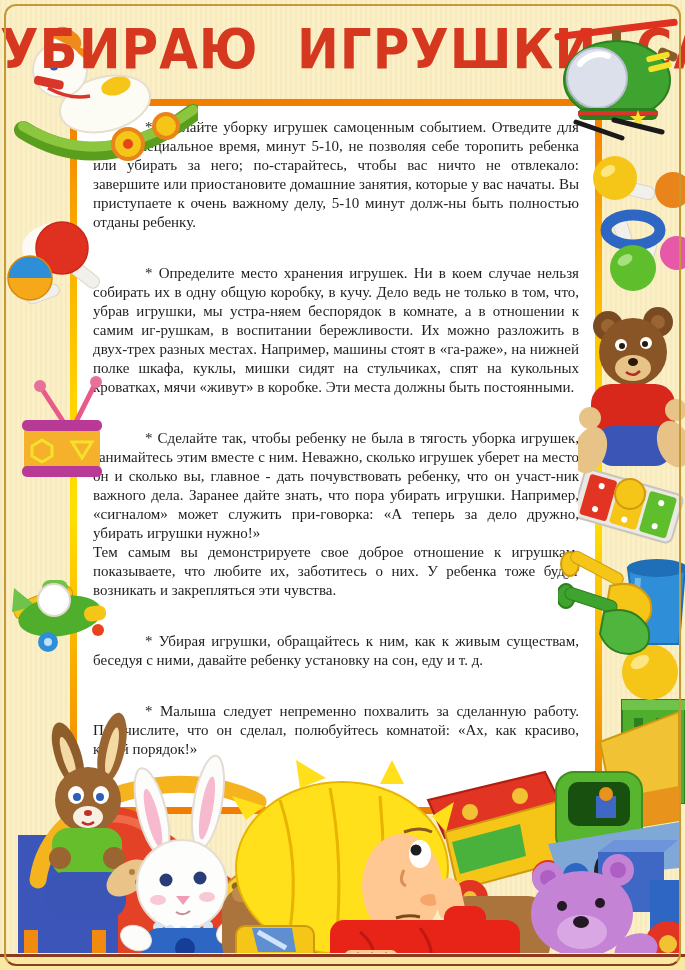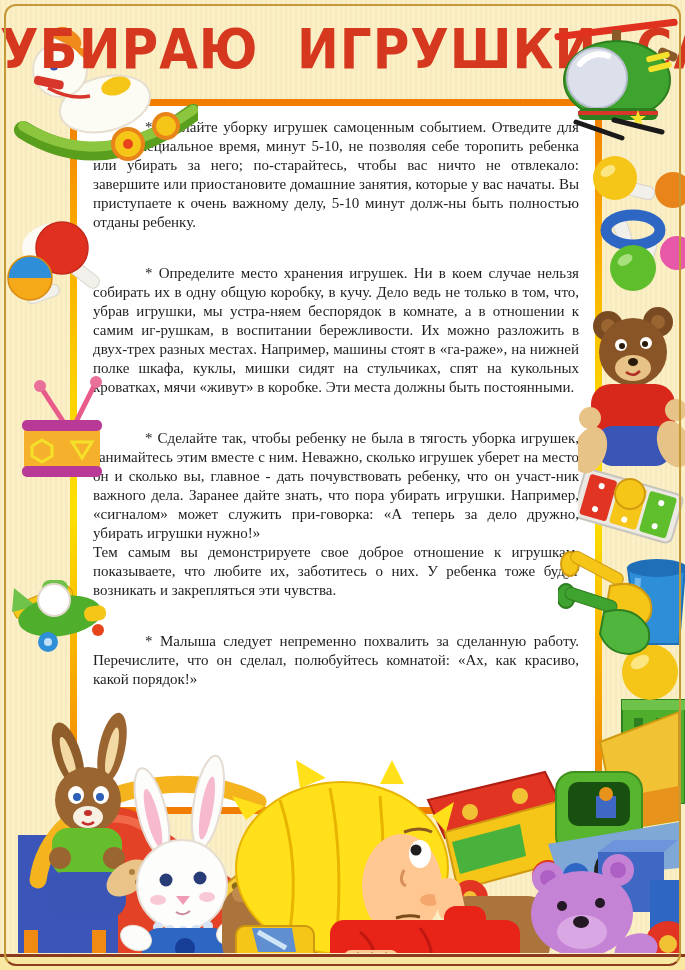--- a/index.html
+++ b/index.html
@@ -48,20 +48,21 @@
 <body>
 
 <div class="poster-title">УБИРАЮ ИГРУШКИ САМ</div>
 
 <div class="panel">
   <div class="panel-inner">
       <p class="para indent">* Сделайте уборку игрушек самоценным событием. Отведите для этого специальное время, минут 5-10, не позволяя себе торопить ребенка или убирать за него; по-старайтесь, чтобы вас ничто не отвлекало: завершите или приостановите домашние занятия, которые у вас начаты. Вы приступаете к очень важному делу, 5-10 минут долж-ны быть полностью отданы ребенку.</p>
       <p class="para indent">* Определите место хранения игрушек. Ни в коем случае нельзя собирать их в одну общую коробку, в кучу. Дело ведь не только в том, что, убрав игрушки, мы устра-няем беспорядок в комнате, а в отношении к самим иг-рушкам, в воспитании бережливости. Их можно разложить в двух-трех разных местах. Например, машины стоят в «га-раже», на нижней полке шкафа, куклы, мишки сидят на стульчиках, спят на кукольных кроватках, мячи «живут» в коробке. Эти места должны быть постоянными.</p>
       <p class="para indent">* Сделайте так, чтобы ребенку не была в тягость уборка игрушек, занимайтесь этим вместе с ним. Неважно, сколько игрушек уберет на место он и сколько вы, главное - дать почувствовать ребенку, что он участ-ник важного дела. Заранее дайте знать, что пора убирать игрушки. Например, «сигналом» может служить при-говорка: «А теперь за дело дружно, убирать игрушки нужно!»</p>
       <p class="para continuation">Тем самым вы демонстрируете свое доброе отношение к игрушкам, показываете, что любите их, заботитесь о них. У ребенка тоже будут возникать и закрепляться эти чувства.</p>
+      <p class="para indent">* Убирая игрушки, обращайтесь к ним, как к живым существам, беседуя с ними, давайте ребенку установку на сон, еду и т. д.</p>
       <p class="para indent">* Малыша следует непременно похвалить за сделанную работу. Перечислите, что он сделал, полюбуйтесь комнатой: «Ах, как красиво, какой порядок!»</p>
     </div>
 </div>
 
 <svg class="deco" style="left:8px;top:18px;z-index:5" width="190" height="168" viewBox="0 0 190 168">
   <path d="M15,112 Q95,162 185,95" stroke="#5A9E1E" stroke-width="18" fill="none" stroke-linecap="round"></path>
   <path d="M15,108 Q95,156 185,92" stroke="#8CC63E" stroke-width="10" fill="none" stroke-linecap="round"></path>
   <circle cx="120" cy="126" r="15" fill="#F5C518" stroke="#E8841A" stroke-width="4"></circle>
   <circle cx="120" cy="126" r="5" fill="#E8441C"></circle>
   <circle cx="158" cy="108" r="12" fill="#F5C518" stroke="#E8841A" stroke-width="4"></circle>

